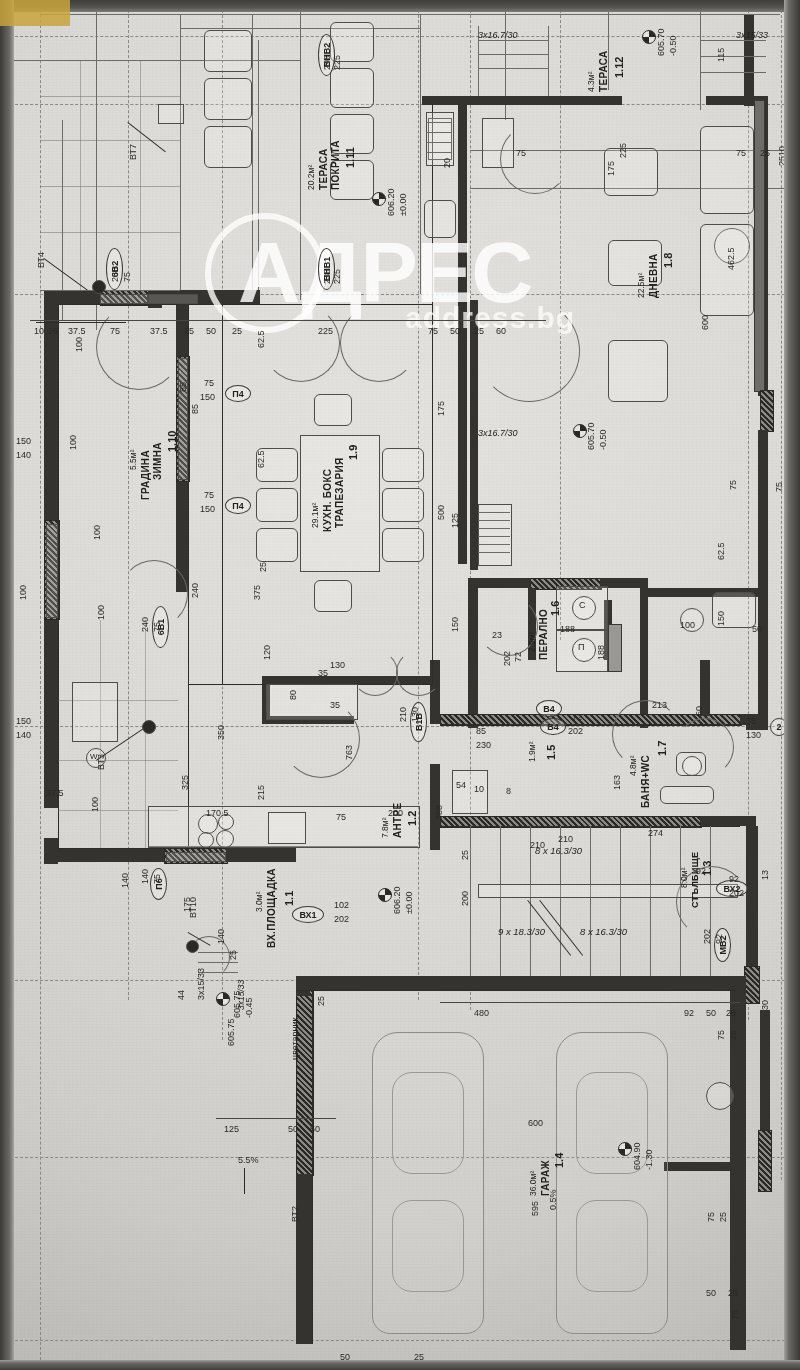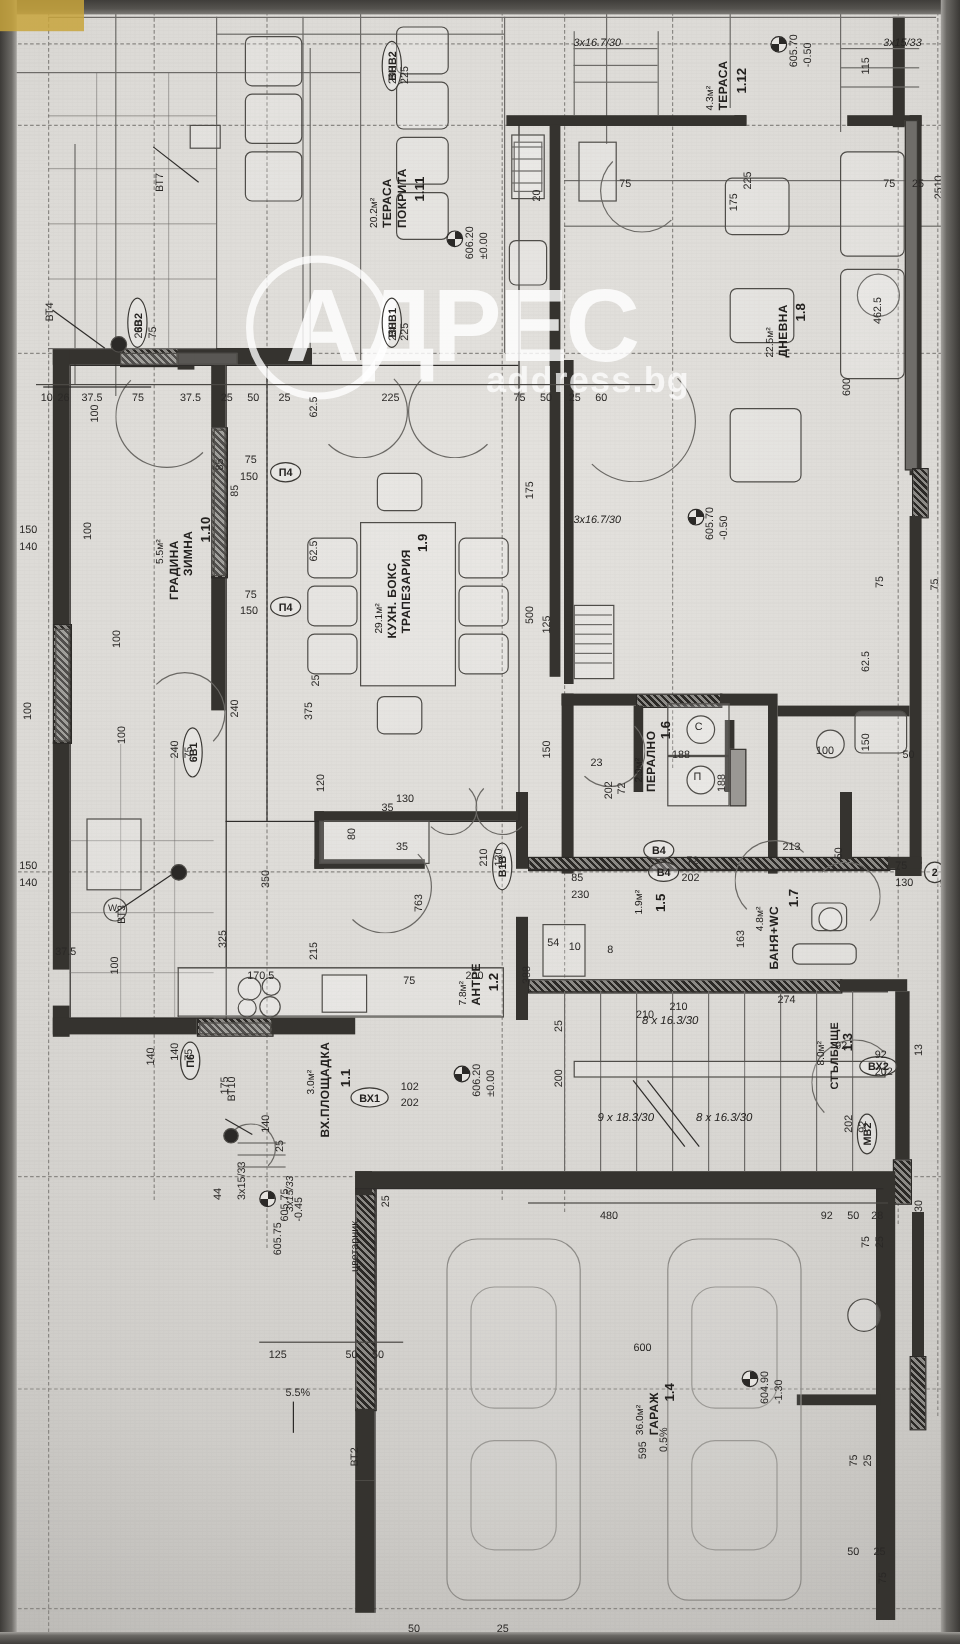--- a/index.html
+++ b/index.html
@@ -597,21 +597,21 @@
   <div class="t dim rot" style="left:760px;top:880px;">13</div>
   <div class="t dim" style="left:696px;top:866px;">92</div>
   <div class="t dim rot" style="left:182px;top:912px;">175</div>
   <div class="t dim rot" style="left:216px;top:944px;">140</div>
   <div class="t dim rot" style="left:228px;top:960px;">25</div>
   <div class="t dim rot" style="left:120px;top:888px;">140</div>
 
   <div class="t dim" style="left:224px;top:1124px;">125</div>
   <div class="t dim" style="left:288px;top:1124px;">50</div>
   <div class="t dim" style="left:310px;top:1124px;">50</div>
-  <div class="t dim" style="left:500px;top:1008px;">480</div>
+  <div class="t dim" style="left:474px;top:1008px;">480</div>
   <div class="t dim" style="left:528px;top:1118px;">600</div>
   <div class="t dim rot" style="left:530px;top:1216px;">595</div>
   <div class="t dim" style="left:684px;top:1008px;">92</div>
   <div class="t dim" style="left:726px;top:1008px;">28</div>
   <div class="t dim" style="left:706px;top:1008px;">50</div>
   <div class="t dim rot" style="left:760px;top:1010px;">30</div>
   <div class="t dim rot" style="left:716px;top:1040px;">75</div>
   <div class="t dim rot" style="left:728px;top:1040px;">25</div>
   <div class="t dim rot" style="left:706px;top:1222px;">75</div>
   <div class="t dim rot" style="left:718px;top:1222px;">25</div>

